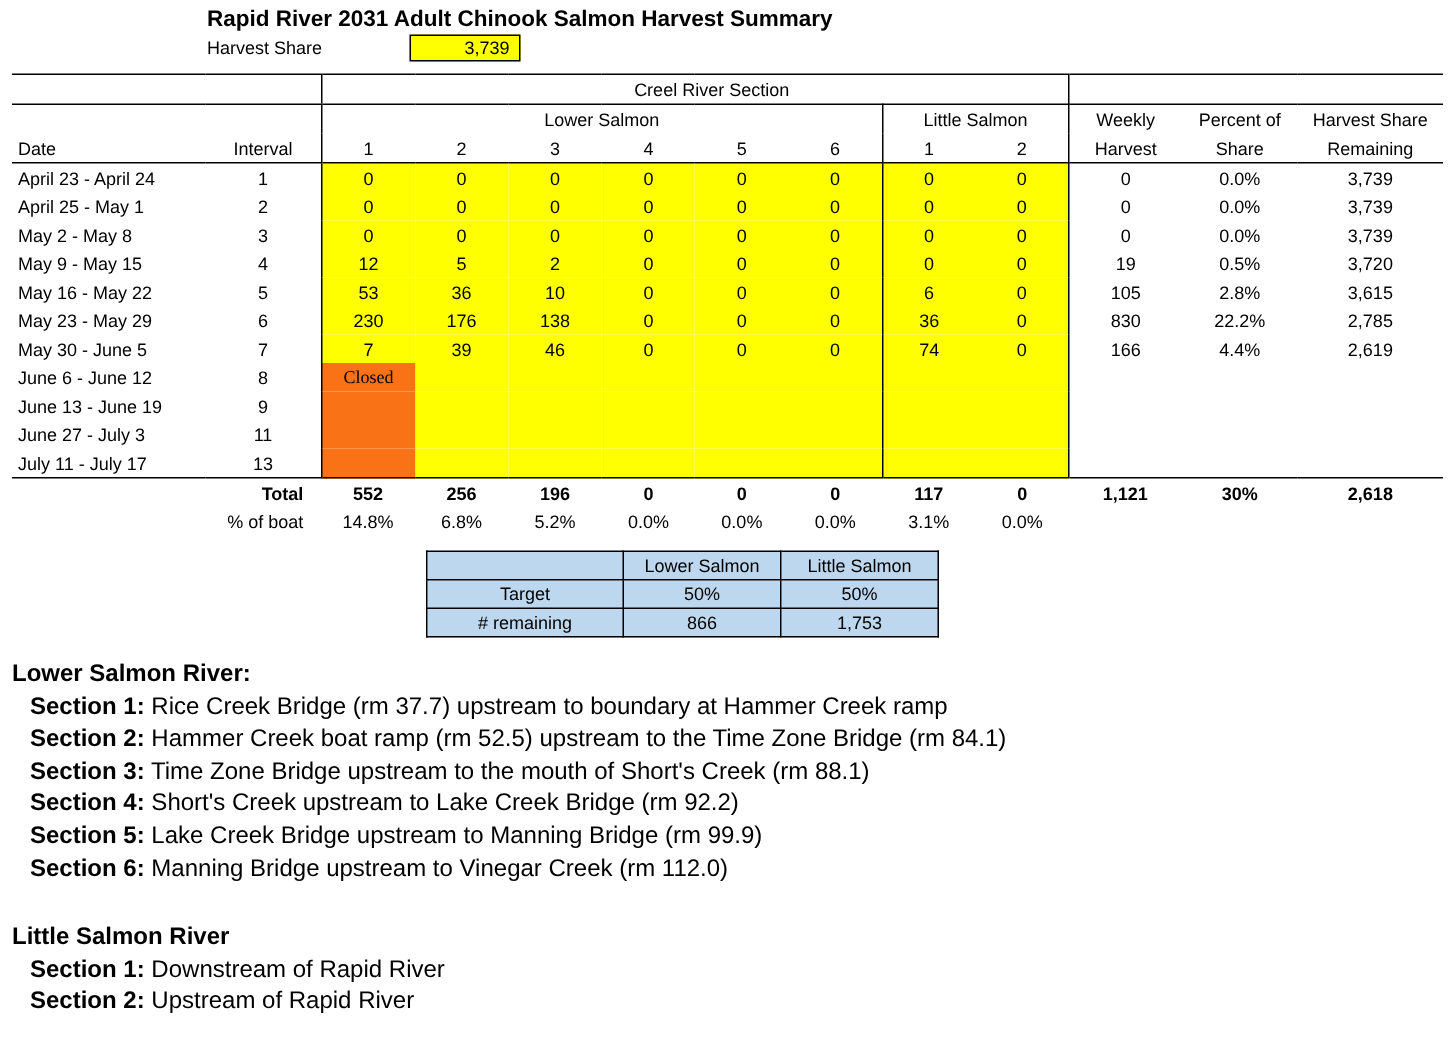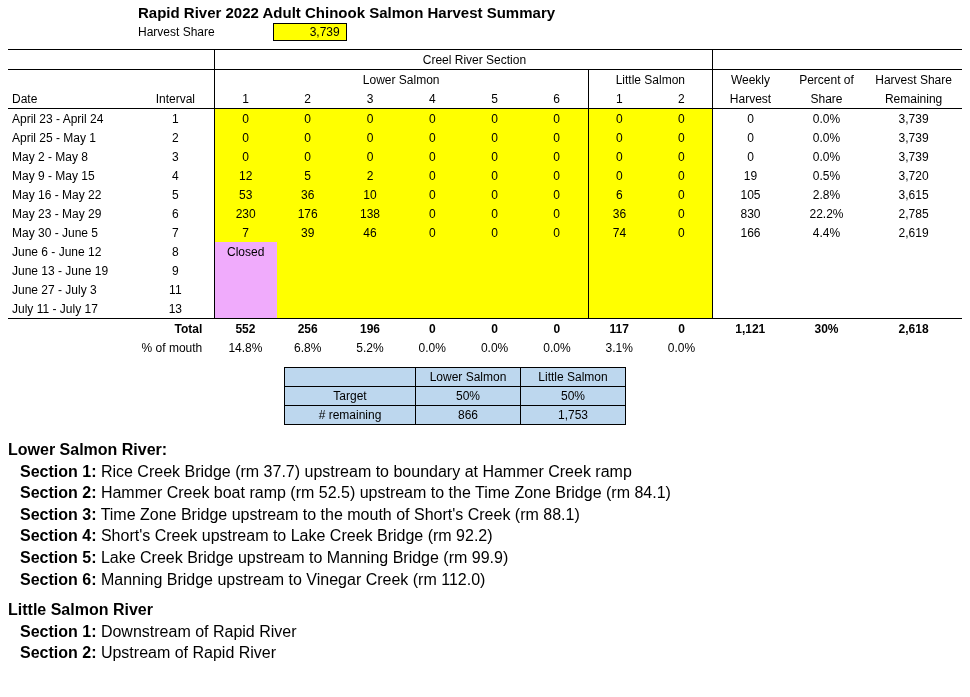--- a/index.html
+++ b/index.html
@@ -32,21 +32,21 @@
   .grid .left { text-align: left; padding-left: 4px; }
 
   .hdr-top td { border-bottom: 1px solid #000; font-weight: normal; padding-left: 24px; }
   .hdr-mid td { font-weight: normal; }
   .hdr-cols td { border-bottom: 1px solid #000; }
 
   .sec-br { border-right: 1px solid #000; }
   .sec-bl { border-left: 1px solid #000; }
 
   .yellow { background: #ffff00; }
-  .orange { background: #f0abfc; }
+  .orange { background: #f97316; font-family: Liberation Serif, serif; }
 
   .totals-row td { border-top: 1.5px solid #000; font-weight: bold; }
   .crm-row td { border-top: 1px solid #000; }
 
   .col-date { width: 120px; }
   .col-int  { width: 72px; }
   .col-sec  { width: 58px; }
   .col-w    { width: 70px; }
   .col-p    { width: 72px; }
   .col-r    { width: 90px; }
@@ -67,21 +67,21 @@
 
   .sections { margin-top: 14px; font-size: 16px; line-height: 1.35; }
   .sections .hdr { font-weight: bold; margin-top: 6px; }
   .sections .row { padding-left: 12px; }
   .sections .row b { font-weight: bold; }
 </style>
 </head>
 <body>
 
 <div class="title-row">
-  <div class="title-main">Rapid River 2022 Adult Chinook Salmon Harvest Summary</div>
+  <div class="title-main">Rapid River 2031 Adult Chinook Salmon Harvest Summary</div>
 </div>
 <div class="share-row">
   <span class="share-label">Harvest Share</span>
   <span class="share-box">3,739</span>
 </div>
 
 <table class="grid">
   <colgroup>
     <col class="col-date">
       <col class="col-int">
@@ -316,21 +316,21 @@
     <td>0</td>
     <td>117</td>
     <td>0</td>
     <td>1,121</td>
     <td>30%</td>
     <td>2,618</td>
   </tr>
 
   <tr class="percent-row">
     <td></td>
-    <td style="text-align:right;padding-right:12px">% of mouth</td>
+    <td style="text-align:right;padding-right:12px">% of boat</td>
     <td>14.8%</td>
     <td>6.8%</td>
     <td>5.2%</td>
     <td>0.0%</td>
     <td>0.0%</td>
     <td>0.0%</td>
     <td>3.1%</td>
     <td>0.0%</td>
     <td></td>
         <td></td>
@@ -364,18 +364,18 @@
 <div class="sections">
   <div class="hdr">Lower Salmon River:</div>
   <div id="lower-sections">
       <div class="row"><b>Section 1:</b> Rice Creek Bridge (rm 37.7) upstream to boundary at Hammer Creek ramp</div>
       <div class="row"><b>Section 2:</b> Hammer Creek boat ramp (rm 52.5) upstream to the Time Zone Bridge (rm 84.1)</div>
       <div class="row"><b>Section 3:</b> Time Zone Bridge upstream to the mouth of Short's Creek (rm 88.1)</div>
       <div class="row"><b>Section 4:</b> Short's Creek upstream to Lake Creek Bridge (rm 92.2)</div>
       <div class="row"><b>Section 5:</b> Lake Creek Bridge upstream to Manning Bridge (rm 99.9)</div>
       <div class="row"><b>Section 6:</b> Manning Bridge upstream to Vinegar Creek (rm 112.0)</div>
     </div>
-  <div class="hdr" style="margin-top:9px">Little Salmon River</div>
+  <div class="hdr" style="margin-top:24px">Little Salmon River</div>
   <div id="little-sections">
       <div class="row"><b>Section 1:</b> Downstream of Rapid River</div>
       <div class="row"><b>Section 2:</b> Upstream of Rapid River</div>
     </div>
 </div>
 
 </body></html>

